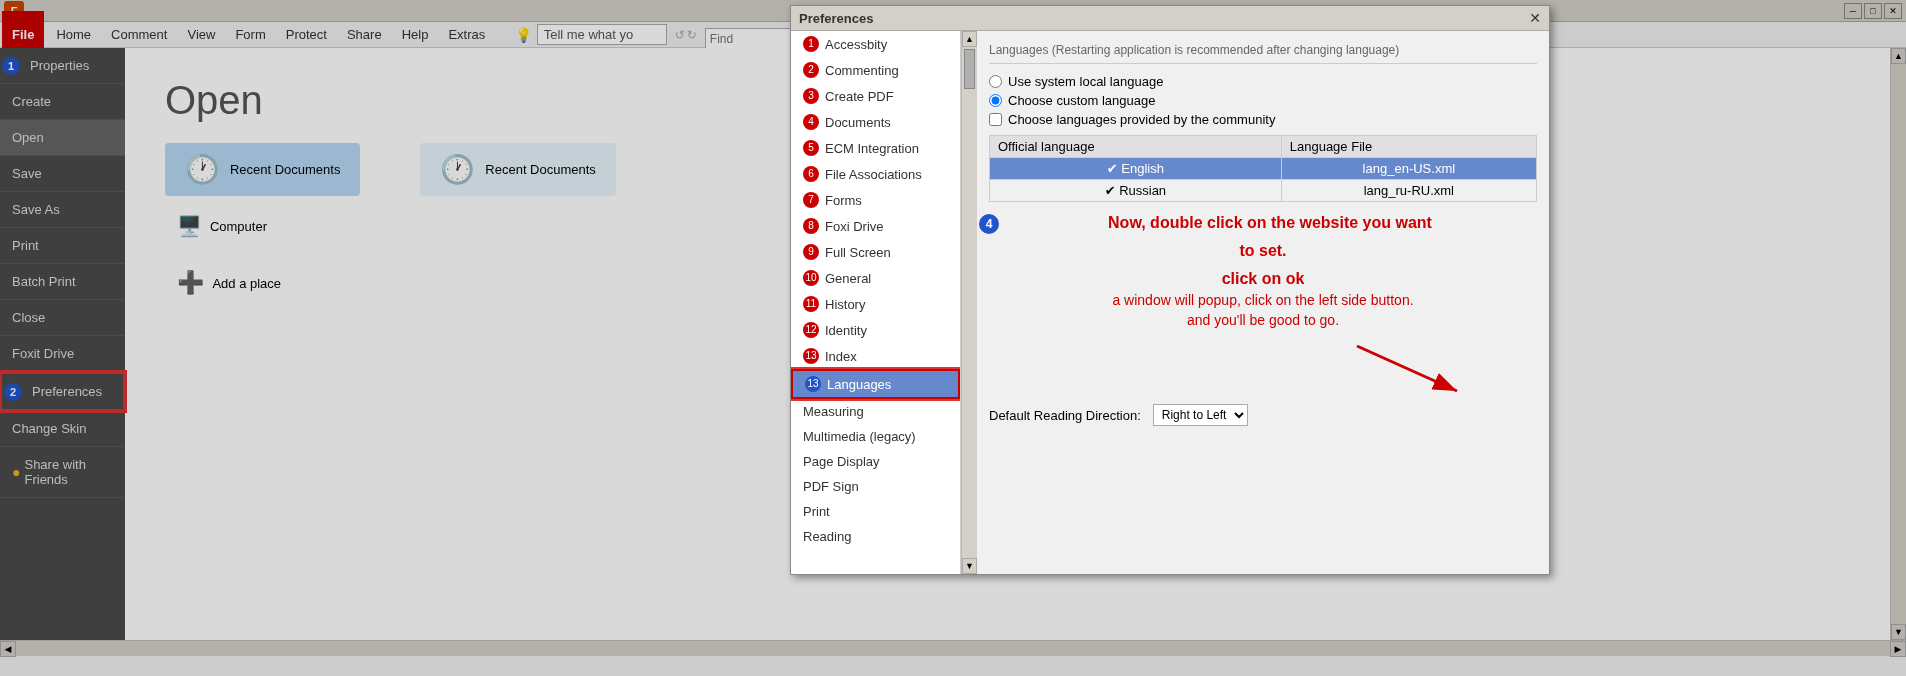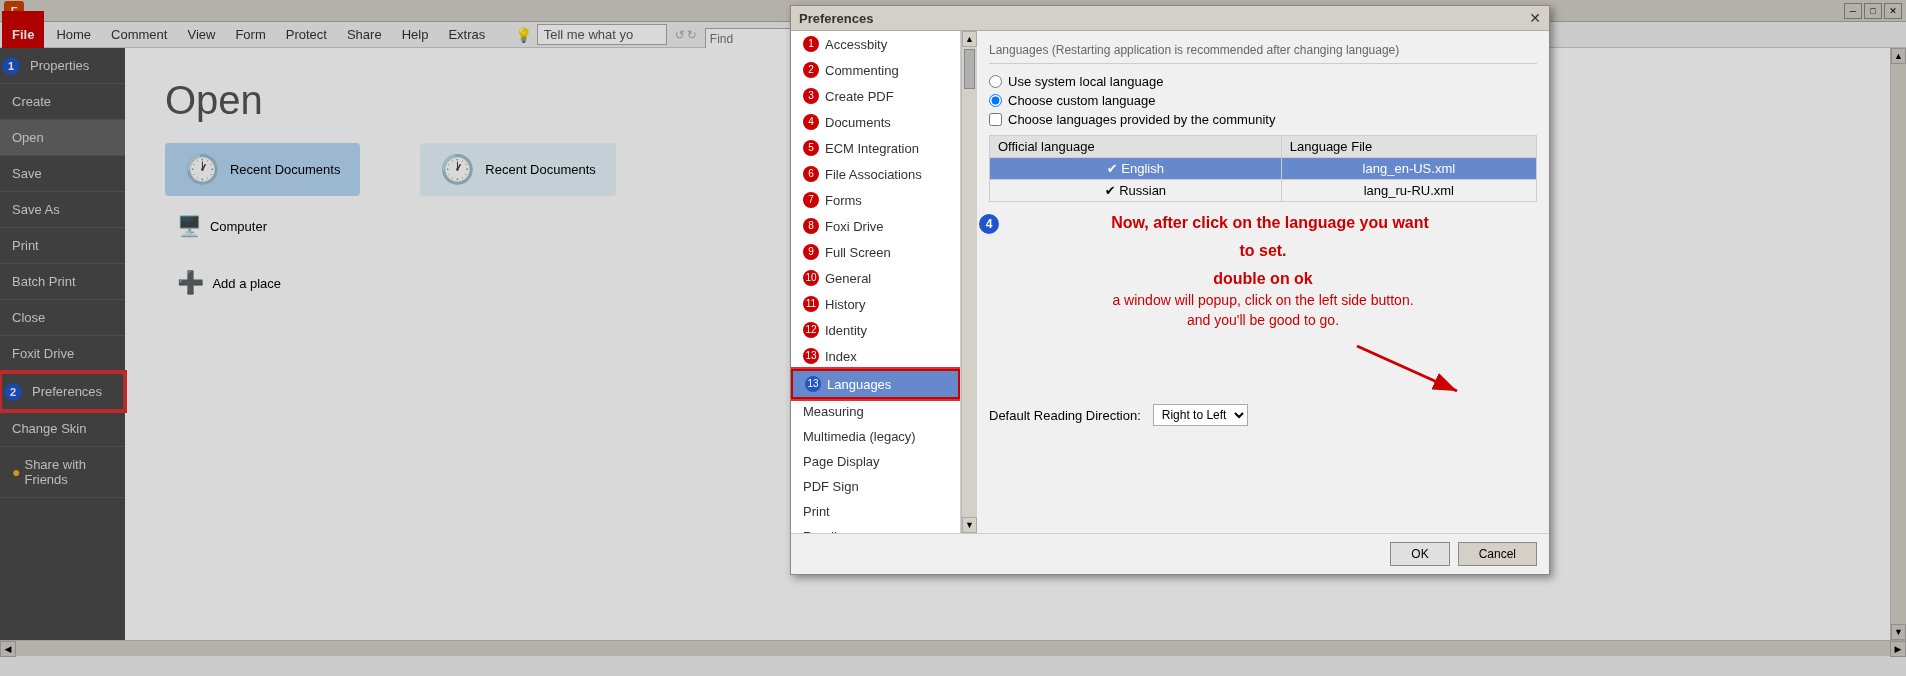--- a/index.html
+++ b/index.html
@@ -372,23 +372,23 @@
               </tr>
               <tr>
                 <td>✔ Russian</td>
                 <td>lang_ru-RU.xml</td>
               </tr>
             </tbody>
           </table>
 
           <div style="position:relative; margin-top:12px;">
             <span style="position:absolute; left:-10px; top:0; background:#2255cc; color:white; border-radius:50%; width:20px; height:20px; display:flex; align-items:center; justify-content:center; font-size:12px; font-weight:bold;">4</span>
-            <div class="instruction-text" style="margin-left:14px;">Now, after click on the language you want</div>
+            <div class="instruction-text" style="margin-left:14px;">Now, double click on the website you want</div>
             <div class="instruction-text">to set.</div>
-            <div class="instruction-text">double on ok</div>
+            <div class="instruction-text">click on ok</div>
             <div class="instruction-sub">a window will popup, click on the left side button.</div>
             <div class="instruction-sub">and you'll be good to go.</div>
           </div>
 
           <div style="position:relative; height:60px; margin-top:8px;">
             <svg style="position:absolute; right:60px; bottom:0; width:140px; height:60px;" viewBox="0 0 140 60">
               <line x1="20" y1="10" x2="120" y2="55" stroke="#cc0000" stroke-width="3" marker-end="url(#arrowhead)"></line>
               <defs>
                 <marker id="arrowhead" markerWidth="8" markerHeight="6" refX="8" refY="3" orient="auto">
                   <polygon points="0 0, 8 3, 0 6" fill="#cc0000"></polygon>
@@ -400,21 +400,17 @@
           <div class="reading-dir">
             <span>Default Reading Direction:</span>
             <select class="reading-select">
               <option>Right to Left</option>
             </select>
           </div>
 
         </div>
       </div>
 
-      <div class="dialog-footer">
-        <button class="footer-btn ok">OK</button>
-        <button class="footer-btn">Cancel</button>
-      </div>
 
     </div>
   </div>
 
 </div>
 
 </body></html>

